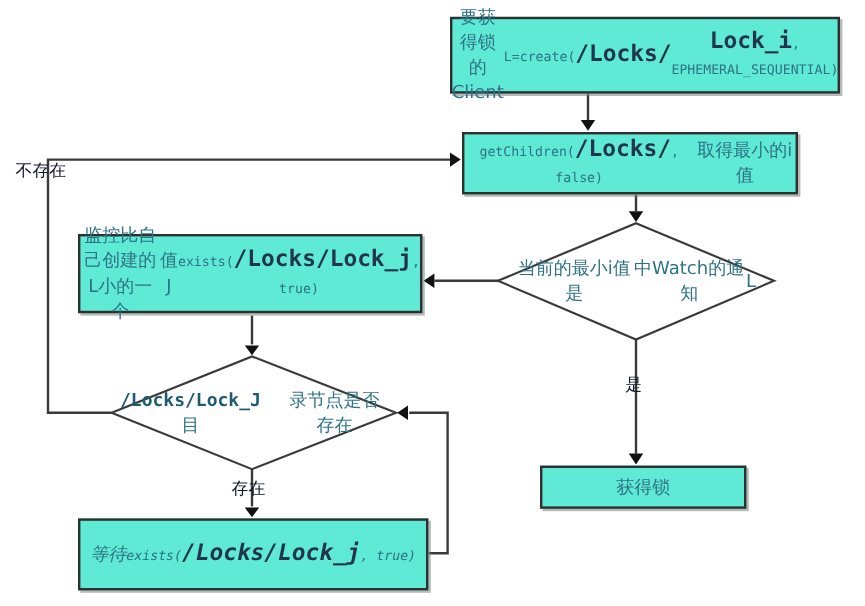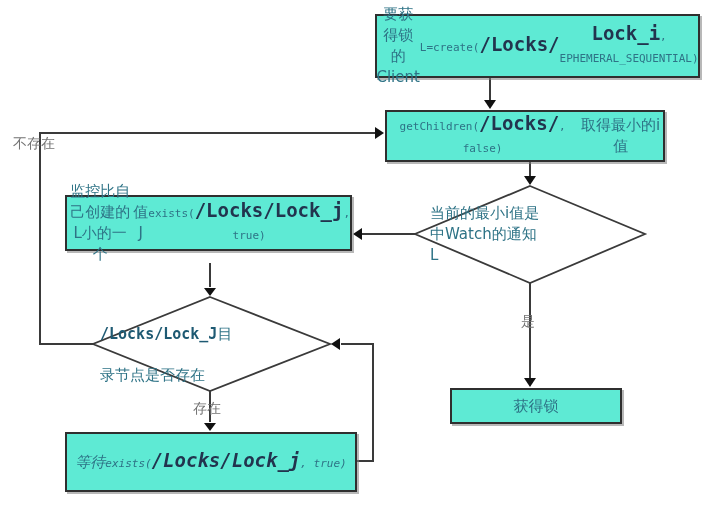--- a/index.html
+++ b/index.html
@@ -9,28 +9,28 @@
   }
   .wires { position:absolute; left:0; top:0; }
   .node {
     position:absolute; box-sizing:border-box;
     border:2px solid #2f2f2f; background:#5eead4;
     box-shadow:2px 2px 0 rgba(125,125,125,.55);
     display:flex; flex-direction:row; align-items:center; justify-content:center;
     text-align:center;
   }
   .dtext {
-    position:absolute; display:flex; flex-direction:column; align-items:flex-start;
+    position:absolute; display:flex; align-items:center;
     justify-content:center; text-align:center;
   }
   .cn   { color:#2E7386; font-size:15px; line-height:21px; }
   .code { font-family:"DejaVu Sans Mono","Liberation Mono",monospace; color:#2E7386; font-size:11px; line-height:21px; }
   .codeb{ font-family:"DejaVu Sans Mono","Liberation Mono",monospace; color:#22344E; font-weight:bold; font-size:19px; line-height:21px; }
   .codebt{ font-family:"DejaVu Sans Mono","Liberation Mono",monospace; color:#1E5A73; font-weight:bold; font-size:15px; line-height:21px; }
-  .edge-label { position:absolute; color:#737373; font-size:14px; line-height:16px; white-space:nowrap; }
+  .edge-label { position:absolute; color:#0f172a; font-size:14px; line-height:16px; white-space:nowrap; }
   .ln { stroke:#3A3A3A; stroke-width:2; fill:none; }
   .ah { fill:#111111; stroke:none; }
   .dm { fill:#ffffff; stroke:#3A3A3A; stroke-width:1.8; }
 </style>
 </head>
 <body>
 
 <div class="canvas">
 
   <svg class="wires" width="721" height="505" viewBox="0 0 721 505">
@@ -74,27 +74,27 @@
     <div><span class="code">getChildren(</span><span class="codeb">/Locks/</span><span class="code">, false)</span></div>
     <div><span class="cn">取得最小的i值</span></div>
   </div>
 
   <div class="dtext" style="left:430px; top:197px; width:200px; height:74px;">
     <div><span class="cn">当前的最小i值是</span></div>
     <div><span class="cn">中Watch的通知</span></div>
     <div><span class="cn">L</span></div>
   </div>
 
-  <div class="node" style="left:65px; top:195px; width:287px; height:56px;">
+  <div class="node" style="left:65px; top:195px; width:287px; height:66px;">
     <div><span class="cn">监控比自己创建的L小的一个</span></div>
     <div><span class="cn">值J</span></div>
     <div><span class="code">exists(</span><span class="codeb">/Locks/Lock_j</span><span class="code">, true)</span></div>
   </div>
 
-  <div class="dtext" style="left:100px; top:332px; width:220px; height:46px;gap:20px;">
+  <div class="dtext" style="left:100px; top:321px; width:220px; height:46px;gap:20px;">
     <div><span class="codebt">/Locks/Lock_J</span><span class="cn">目</span></div>
     <div><span class="cn">录节点是否存在</span></div>
   </div>
 
   <div class="node" style="left:65px; top:432px; width:292px; height:60px;font-style:italic;">
     <div><span class="cn">等待</span></div>
     <div><span class="code">exists(</span><span class="codeb">/Locks/Lock_j</span><span class="code">, true)</span></div>
   </div>
 
   <div class="node" style="left:450px; top:388px; width:172px; height:36px;">

